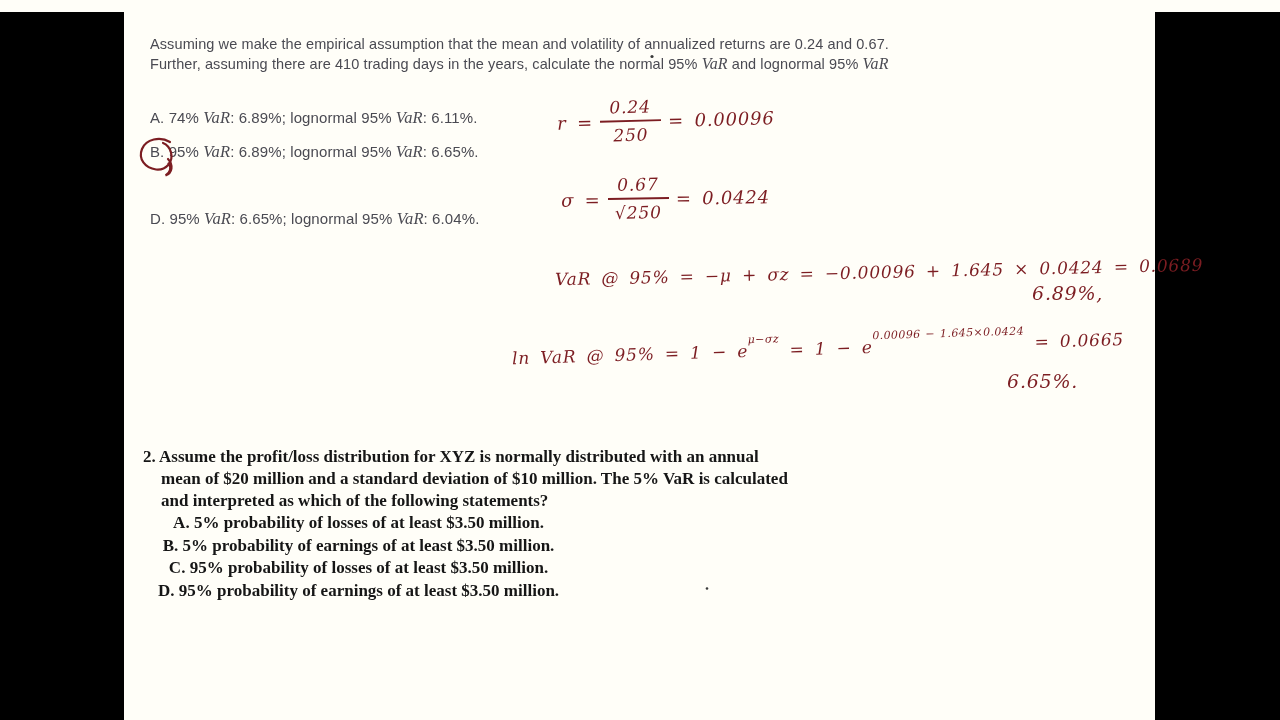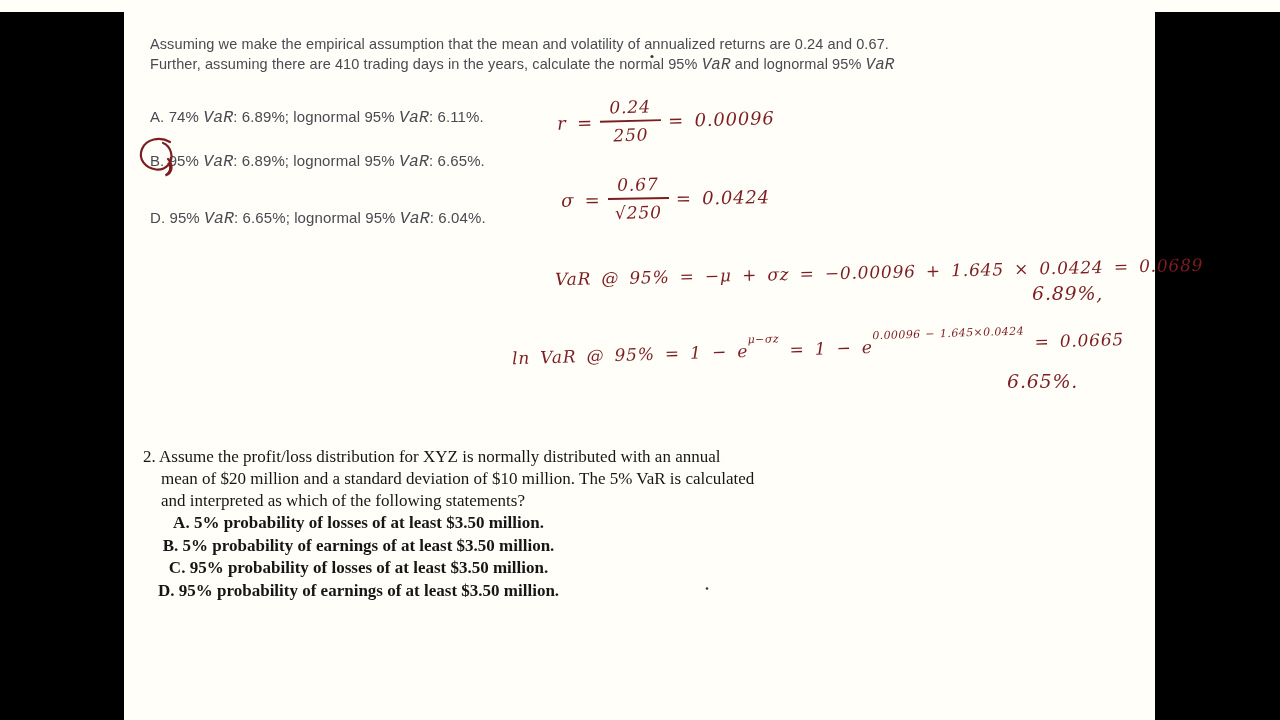--- a/index.html
+++ b/index.html
@@ -18,26 +18,26 @@
 
   .bar { position: absolute; top: 0; height: 720px; background: var(--bar); }
   .bar.left  { left: 0; width: 124px; }
   .bar.right { left: 1155px; width: 125px; }
 
   .content { position: absolute; left: 124px; top: 0; width: 1031px; height: 720px; }
 
   
   .q1para { position: absolute; left: 26px; top: 22px; font-size: 14.5px; line-height: 20px;
             color: var(--q1); letter-spacing: 0.1px; white-space: nowrap; }
-  .mathvar { font-family: Liberation Mono, monospace; font-style: italic; font-size: 1.1em; }
+  .mathvar { font-family: Liberation Serif, serif; font-style: italic; font-size: 1.1em; }
 
   .q1choice { position: absolute; left: 26px; font-size: 15px; color: var(--q1);
               letter-spacing: 0.1px; white-space: nowrap; }
   .q1choice.a { top: 96px; }
-  .q1choice.b { top: 140px; }
+  .q1choice.b { top: 130px; }
   .q1choice.c { top: 163px; }
   .q1choice.d { top: 197px; }
 
   
   .hand { position: absolute; font-family: "DejaVu Serif", serif; font-style: italic;
           color: var(--ink); letter-spacing: 0.8px; word-spacing: 4px; white-space: nowrap; }
   .fracline { display: flex; align-items: center; font-size: 18px; }
   .frac { display: inline-flex; flex-direction: column; text-align: center;
           vertical-align: middle; margin: 0 7px; font-size: 0.95em; }
   .frac .num { padding: 0 10px 3px; border-bottom: 2px solid currentColor; }
@@ -46,21 +46,21 @@
   .w2 { left: 437px; top: 162px; transform: rotate(-1deg); }
   .w3 { left: 431px; top: 250px; font-size: 17px; transform: rotate(-1.3deg); }
   .w4 { left: 388px; top: 326px; font-size: 17px; transform: rotate(-1.8deg); }
   .res { font-size: 19px; }
   .r1 { left: 908px; top: 270px; }
   .r2 { left: 883px; top: 358px; }
   .hand sup { font-size: 11px; position: relative; top: -7px; letter-spacing: 0.4px; word-spacing: 1px; }
 
   
   .q2block { position: absolute; left: 19px; top: 434px; font-family: "Liberation Serif", serif;
-             font-weight: normal; font-size: 17px; line-height: 22px; color: var(--q2); white-space: nowrap; }
+             font-weight: bold; font-size: 17px; line-height: 22px; color: var(--q2); white-space: nowrap; }
   .q2line.indent { padding-left: 18px; }
   .q2choices { position: absolute; left: 34px; top: 500px; font-family: "Liberation Serif", serif;
                font-weight: bold; font-size: 17px; line-height: 22.5px; color: var(--q2); white-space: nowrap; text-align: center; }
 
   svg.overlay { position: absolute; left: 0; top: 0; width: 1280px; height: 720px; pointer-events: none; }
   .circle-stroke { stroke: var(--ink); stroke-width: 2.2; fill: none; stroke-linecap: round; }
   .stray { fill: var(--mark); }
 </style>
 </head>
 <body>

